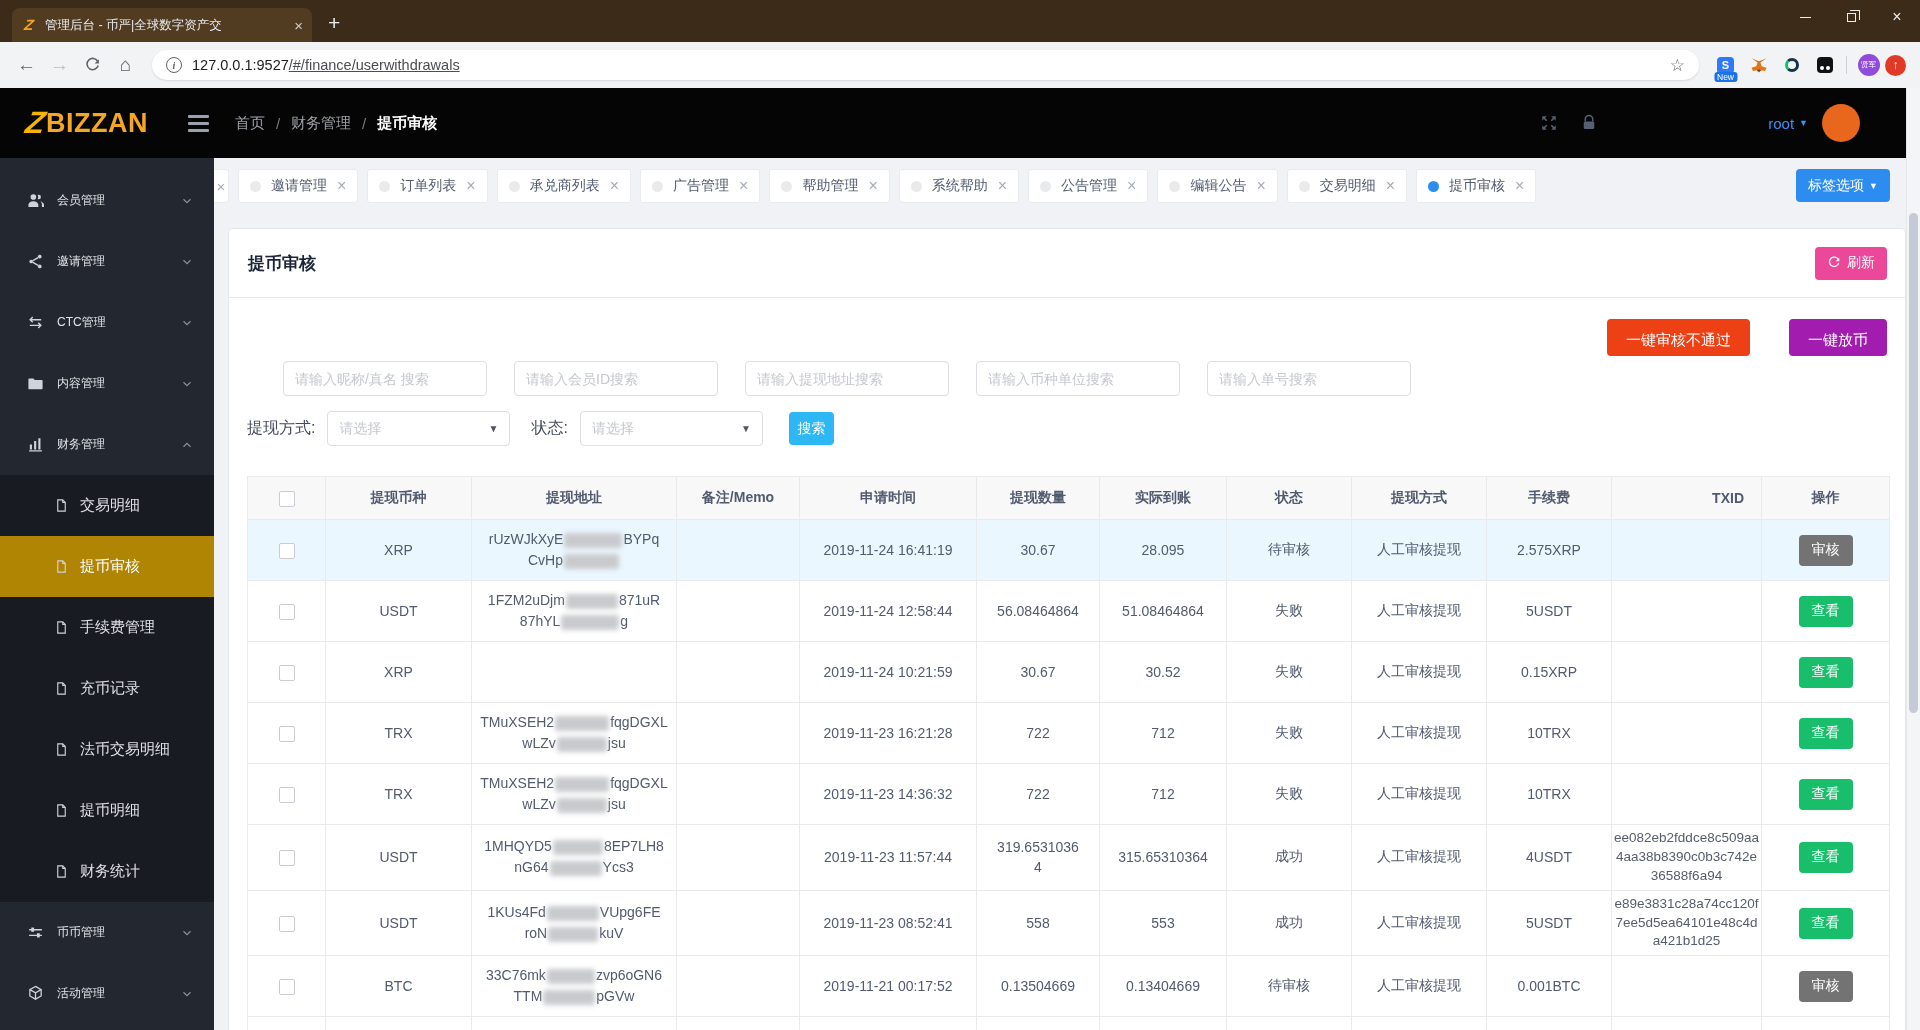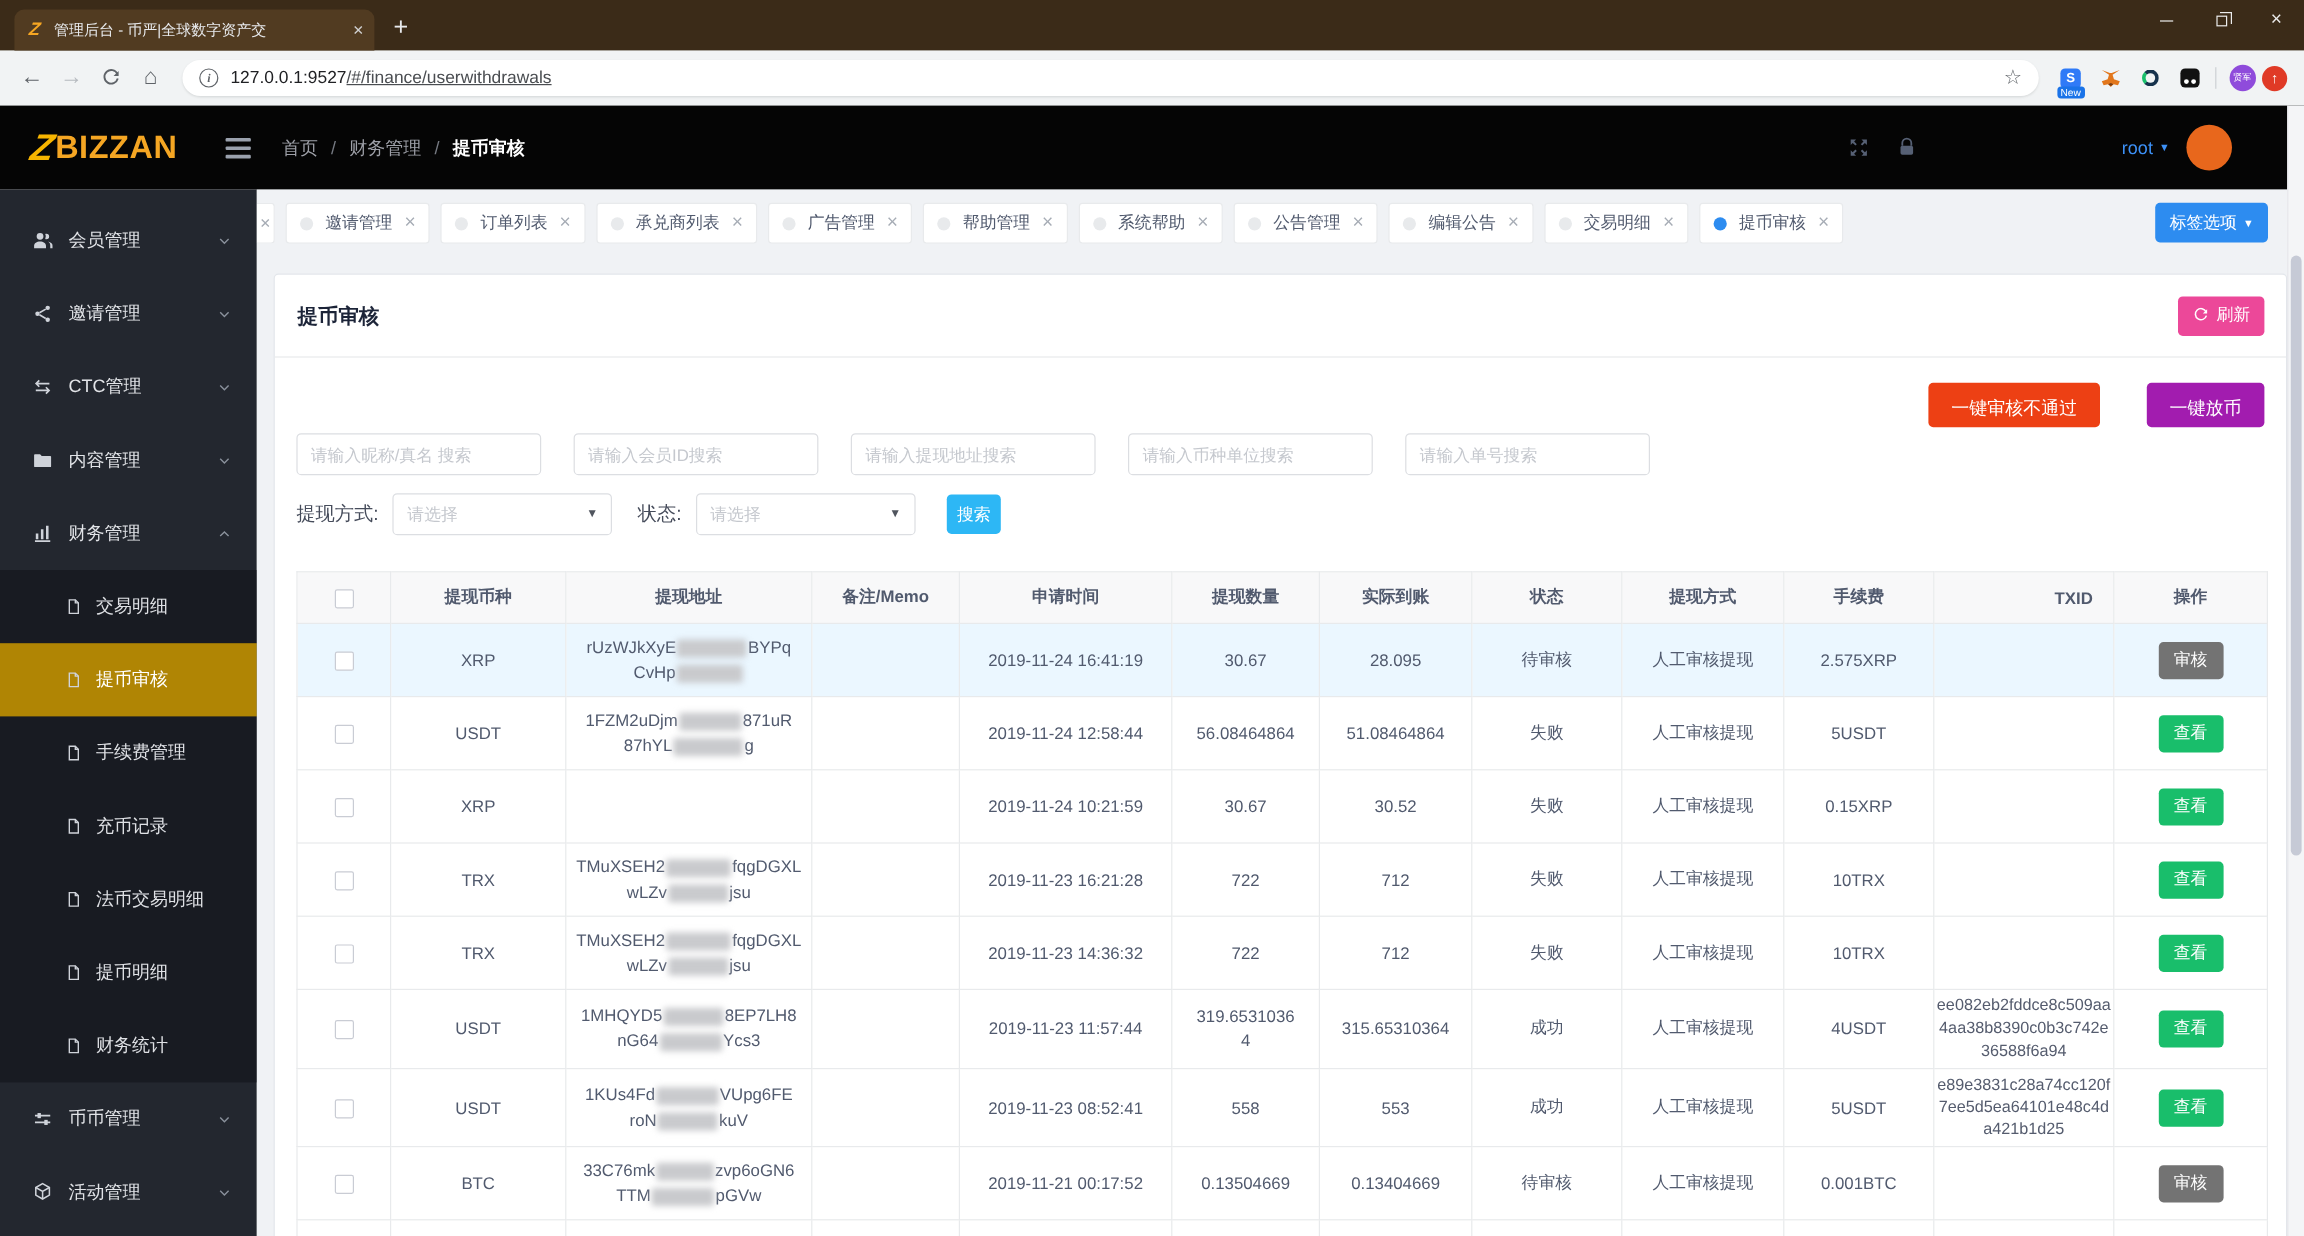--- a/index.html
+++ b/index.html
@@ -66,21 +66,21 @@
   .hdr-icons { position:absolute; left:1540px; display:flex; align-items:center; gap:22px; color:#566074; }
   .hdr-icons svg { width:18px; height:18px; }
   .hdr-user { position:absolute; right:60px; display:flex; align-items:center; }
   .hdr-username { color:#3d91f7; font-size:15px; }
   .hdr-caret { color:#3d91f7; font-size:9px; margin-left:5px; }
   .avatar { width:38px; height:38px; border-radius:50%; background:#e8671c; margin-left:14px; }
 
   
   .sidebar { position:absolute; left:0; top:158px; bottom:0; width:214px; background:#23272f; color:#e2e4e8; }
   .sidebar nav { padding-top:12px; }
-  .side-item { height:61px; display:flex; align-items:center; padding:0 20px 0 27px; font-size:15px;justify-content:flex-end; }
+  .side-item { height:61px; display:flex; align-items:center; padding:0 20px 0 27px; font-size:12px;justify-content:flex-end; }
   .s-icon { width:17px; height:17px; color:#cfd3da; margin-right:13px; flex:0 0 17px; }
   .s-label { flex:1; }
   .s-chev { width:14px; height:14px; color:#8a919c; }
   .side-sub { background:#181b22; }
   .side-sub-item { height:61px; display:flex; align-items:center; padding-left:54px; font-size:15px; color:#dfe1e5; }
   .side-sub-item .s-icon { width:15px; height:15px; margin-right:11px; flex:0 0 15px; }
   .side-sub-item.active { background:#b08504; color:#ffffff; }
 
   
   .main { position:absolute; left:214px; top:158px; right:0; bottom:0; background:#f0f2f5; overflow:hidden; }
@@ -102,21 +102,21 @@
   .card-head { height:69px; display:flex; align-items:center; padding:0 19px; border-bottom:1px solid #e8eaec; position:relative; }
   .card-title { font-size:17px; font-weight:bold; color:#1c2438; }
   .refresh-btn { position:absolute; right:18px; height:33px; background:#ec4899; color:#fff; border:none; border-radius:4px;
     display:flex; align-items:center; padding:0 12px; font-size:14px; font-family:inherit; }
   .refresh-btn svg { width:14px; height:14px; margin-right:6px; }
   .card-body { padding:0 18px; }
   .bulk-row { display:flex; justify-content:flex-end; gap:14px; margin-top:21px; }
   .btn-lg { height:37px; border:none; border-radius:4px; color:#fff; font-size:15px; padding:12px 19px; font-family:inherit; }
   .btn-danger { background:#ed4014; }
   .btn-green { background:#a21caf;margin-left:25px; }
-  .filter-inputs { display:flex; gap:27px; margin-top:5px; }
+  .filter-inputs { display:flex; gap:27px; margin-top:5px;margin-left:36px; }
   .f-input { width:204px; height:35px; border:1px solid #dcdee2; border-radius:4px; padding:0 11px; font-size:14px;
     color:#515a6e; background:#fff; outline:none; font-family:inherit; }
   .f-input::placeholder { color:#c5c8ce; }
   .filter-row2 { display:flex; align-items:center; margin-top:15px; }
   .f-label { font-size:16px; color:#464c5b; margin-right:12px; }
   .f-select { width:183px; height:35px; border:1px solid #dcdee2; border-radius:4px; display:flex; align-items:center;
     padding:0 11px; color:#c5c8ce; font-size:14px; background:#fff; margin-right:21px; }
   .f-select .arrow { margin-left:auto; color:#50555e; font-size:10px; }
   .search-btn { width:45px; height:33px; background:#2db7f5; color:#fff; border:none; border-radius:4px; font-size:14px;
     margin-left:5px; font-family:inherit; }

